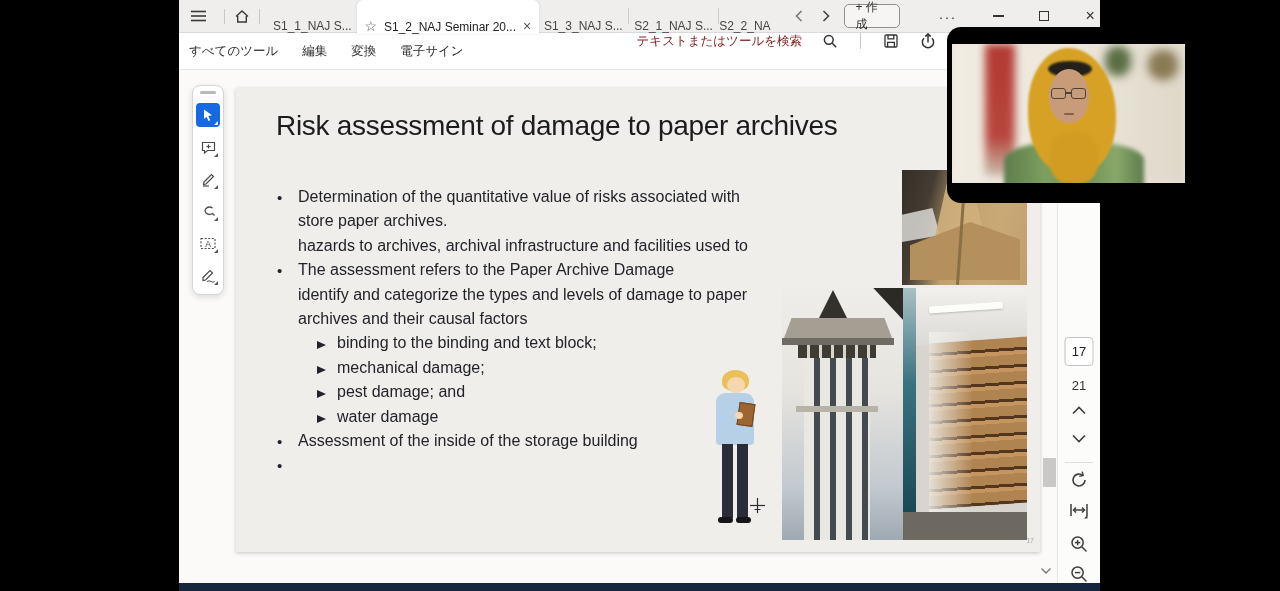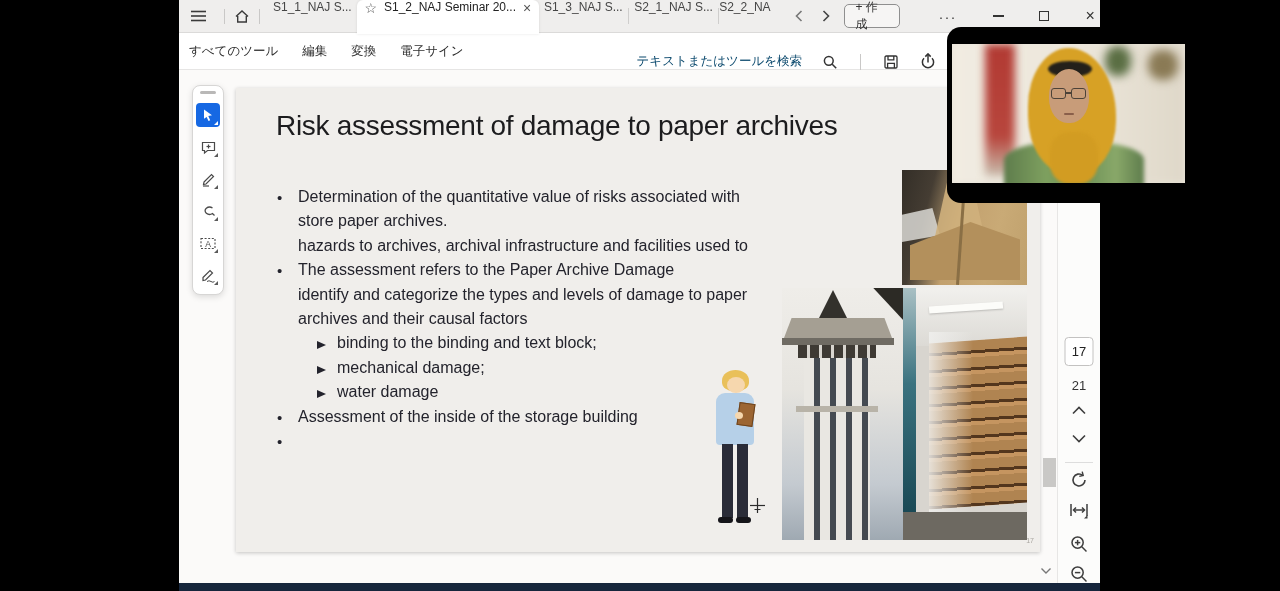--- a/index.html
+++ b/index.html
@@ -14,21 +14,21 @@
   #app { position:absolute; left:179px; top:0; width:921px; height:591px; background:#fbfaf9; }
 
   
   .tabbar {
     position:absolute; left:0; top:0; width:100%; height:33px;
     background:#efeeed; border-bottom:1px solid #dbdad9;
     display:flex; align-items:center; padding-left:12px; font-size:12px; color:#3d3d3d;
   }
   .icon-btn { display:flex; align-items:center; justify-content:center; cursor:default; }
   .vsep { width:1px; height:15px; background:#c9c8c7; margin:0 8px; }
-  .tab { height:33px; display:flex; align-items:flex-start; justify-content:center; color:#454545; white-space:nowrap; overflow:hidden; }
+  .tab { height:33px; display:flex; align-items:flex-end; justify-content:center; color:#454545; white-space:nowrap; overflow:hidden; }
   .tab.t-inactive { width:90px; }
   .tab.t-cut { width:64px; justify-content:flex-start; }
   .tab.t-active {
     width:183px; background:#fff; height:34px; margin-bottom:-2px; z-index:2;
     border-radius:6px 6px 0 0; display:flex; gap:7px; padding:0 9px; color:#222;
     box-shadow:0 0 3px rgba(0,0,0,.10);
   }
   .tab-star { font-size:14px; color:#555; }
   .tab-label { font-size:12px; }
   .tab-close { margin-left:auto; font-size:14px; color:#555; }
@@ -44,21 +44,21 @@
   .max-glyph { width:10px; height:10px; border:1.3px solid #333; }
   .close-glyph { font-size:16px; color:#333; line-height:1; }
 
   
   .toolbar {
     position:absolute; left:0; top:33px; width:100%; height:37px; background:#fff;
     border-bottom:1px solid #e6e5e4; display:flex; align-items:center; padding-left:10px; gap:24px;
     font-size:12.5px; color:#2e2e2e;
   }
   .toolbar .menu-item { cursor:default; }
-  .search-group { position:absolute; right:163px; top:0; height:37px; display:flex; align-items:flex-end; gap:20px; color:#0c4a6e; }
+  .search-group { position:absolute; right:163px; top:0; height:37px; display:flex; align-items:flex-start; gap:20px; color:#7f1d1d; }
   .search-group .vsep { height:16px; margin:0 2px; }
 
   
   .doc { position:absolute; left:0; top:70px; width:921px; height:514px; background:#fbfaf9; }
 
   
   .ltools {
     position:absolute; left:13px; top:15px; width:32px; padding:5px 0 7px;
     background:#fff; border:1px solid #d7d6d5; border-radius:8px;
     box-shadow:0 2px 6px rgba(0,0,0,.13);
@@ -356,20 +356,24 @@
         <div class="line">
             <span class="arr"></span>
             <span class="st">binding to the binding and text block;</span>
           </div>
         <div class="line">
             <span class="arr"></span>
             <span class="st">mechanical damage;</span>
           </div>
         <div class="line">
             <span class="arr"></span>
+            <span class="st">pest damage; and</span>
+          </div>
+        <div class="line">
+            <span class="arr"></span>
             <span class="st">water damage</span>
           </div>
 
         <div class="line">
             <span class="dot">•</span>
             <span class="t">Assessment of the inside of the storage building</span>
           </div>
         <div class="line">
             <span class="dot">•</span>
           </div>

